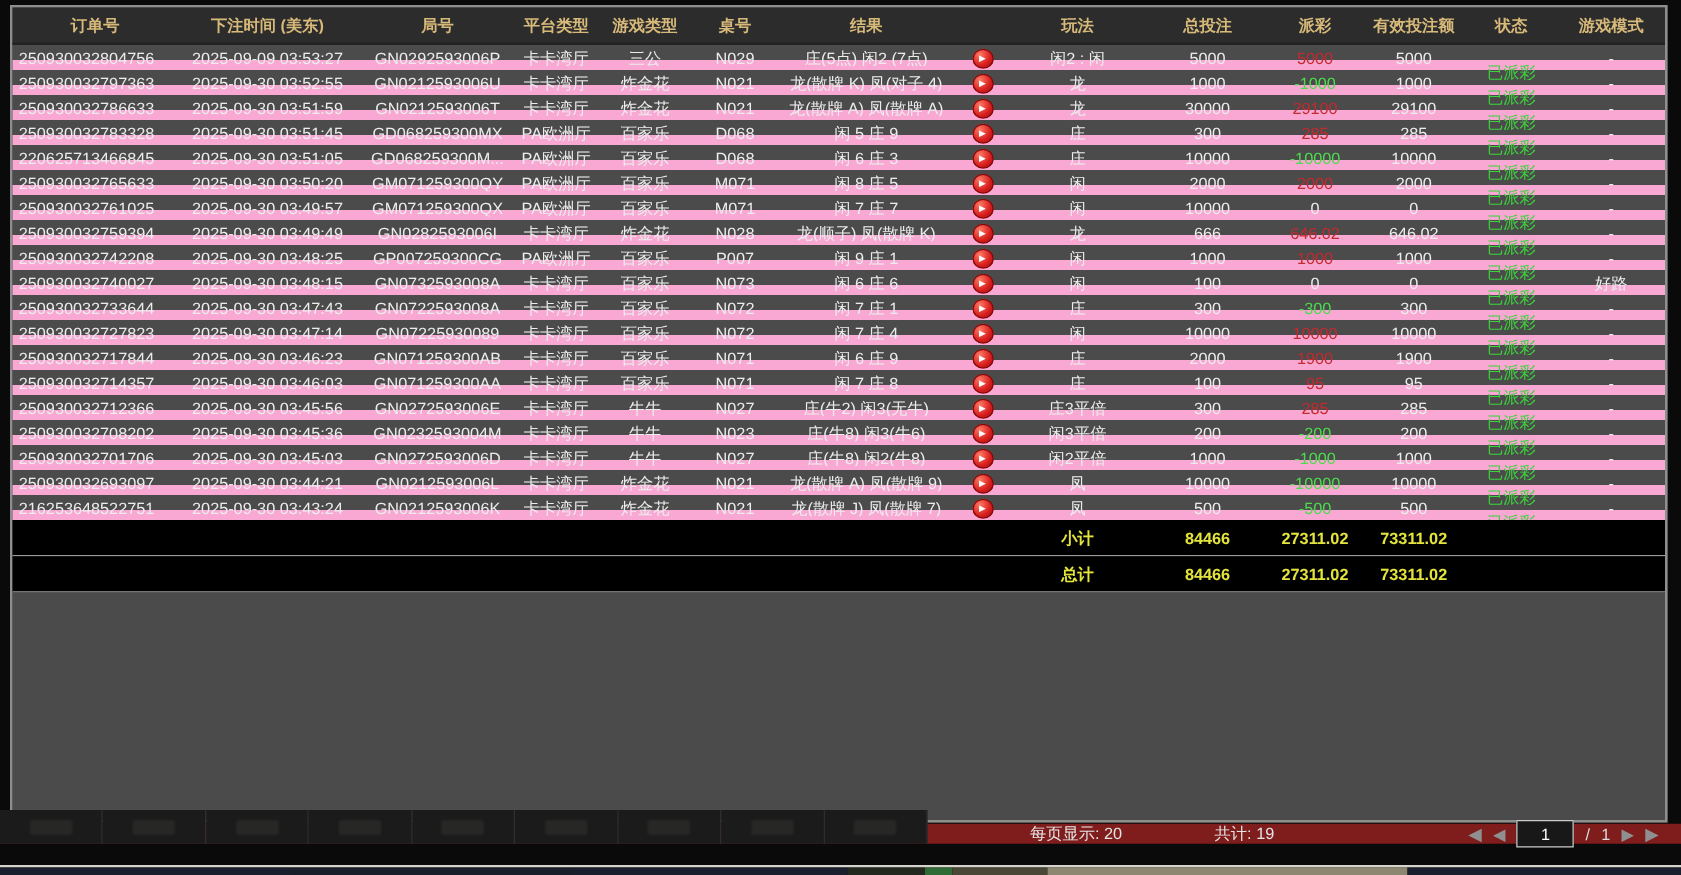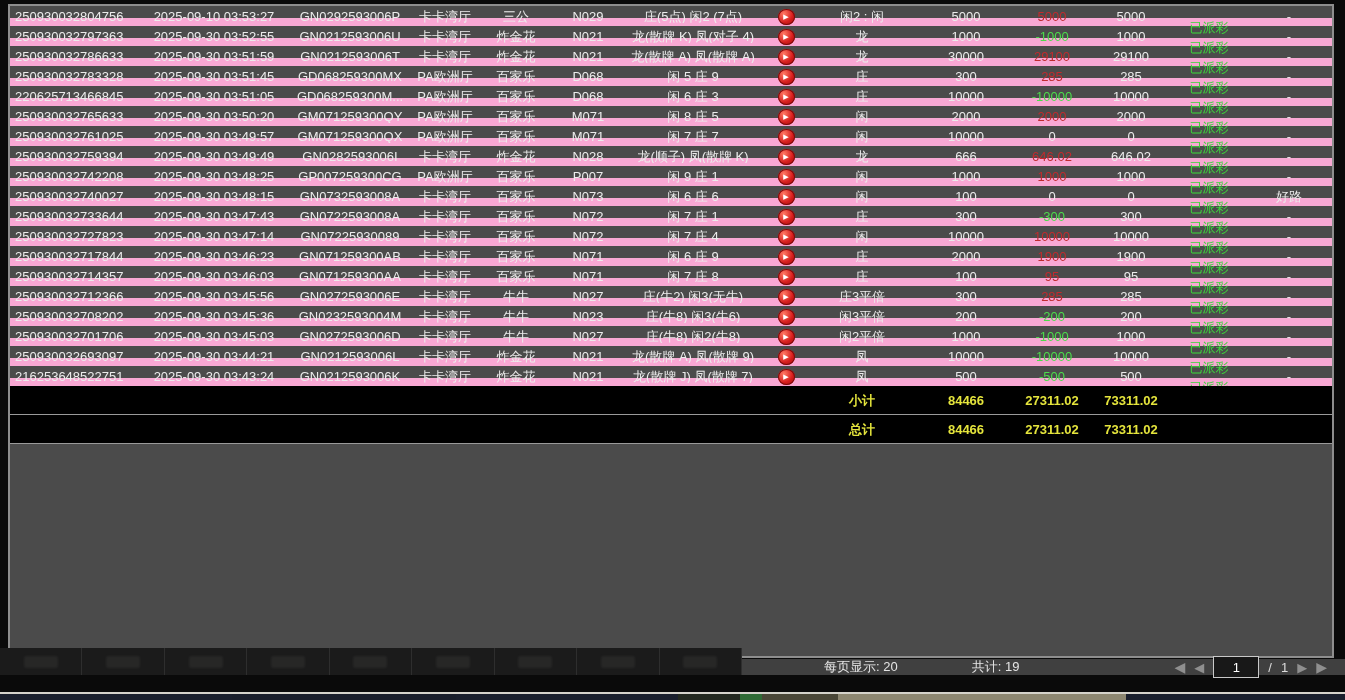--- a/index.html
+++ b/index.html
@@ -47,21 +47,21 @@
   .srow{
     height:29px;box-sizing:border-box;background:#000000;
     border-bottom:1px solid #9a9a9a;
     color:var(--sum,#e4e43c);font-weight:bold;font-size:13px;
   }
   .filler{flex:1;background:#4b4b4b;}
 
   
   .bottom-bar{
     position:absolute;left:0;top:659px;width:1345px;height:16px;
-    background:#404040;display:flex;align-items:center;
+    background:#7f1d1d;display:flex;align-items:center;
   }
   .dim-buttons{width:742px;height:27px;display:flex;align-self:flex-end;}
   .dim-btn{
     flex:1;border-right:1px solid #2e2e2e;background:#1b1b1b;
     display:flex;align-items:center;justify-content:center;
   }
   .dim-btn .smudge{width:34px;height:12px;background:rgba(200,200,190,0.07);border-radius:2px;filter:blur(1px);}
   .pager-zone{display:flex;align-items:center;color:#e4e4e4;font-size:13px;flex:1;}
   .per-page{margin-left:82px;}
   .total-count{margin-left:74px;}
@@ -82,25 +82,41 @@
   }
   .strip-seg{height:100%;}
 </style>
 </head>
 <body>
 
 <div class="stage">
 
   <div class="table-wrap">
 
+    <div class="grid header">
+      <div class="cell">订单号</div>
+      <div class="cell">下注时间 (美东)</div>
+      <div class="cell">局号</div>
+      <div class="cell">平台类型</div>
+      <div class="cell">游戏类型</div>
+      <div class="cell">桌号</div>
+      <div class="cell">结果</div>
+      <div class="cell"></div>
+      <div class="cell">玩法</div>
+      <div class="cell">总投注</div>
+      <div class="cell">派彩</div>
+      <div class="cell">有效投注额</div>
+      <div class="cell">状态</div>
+      <div class="cell">游戏模式</div>
+    </div>
 
     <div id="tbody">
         <div class="grid row">
           <div class="cell c-order">250930032804756</div>
-          <div class="cell ">2025-09-10 03:53:27</div>
+          <div class="cell ">2025-09-09 03:53:27</div>
           <div class="cell c-round">GN0292593006P</div>
           <div class="cell ">卡卡湾厅</div>
           <div class="cell ">三公</div>
           <div class="cell ">N029</div>
           <div class="cell ">庄(5点) 闲2 (7点)</div>
           <div class="cell "><span class="playbtn">▶</span></div>
           <div class="cell ">闲2 : 闲</div>
           <div class="cell ">5000</div>
           <div class="cell c-payout pos">5000</div>
           <div class="cell ">5000</div>

